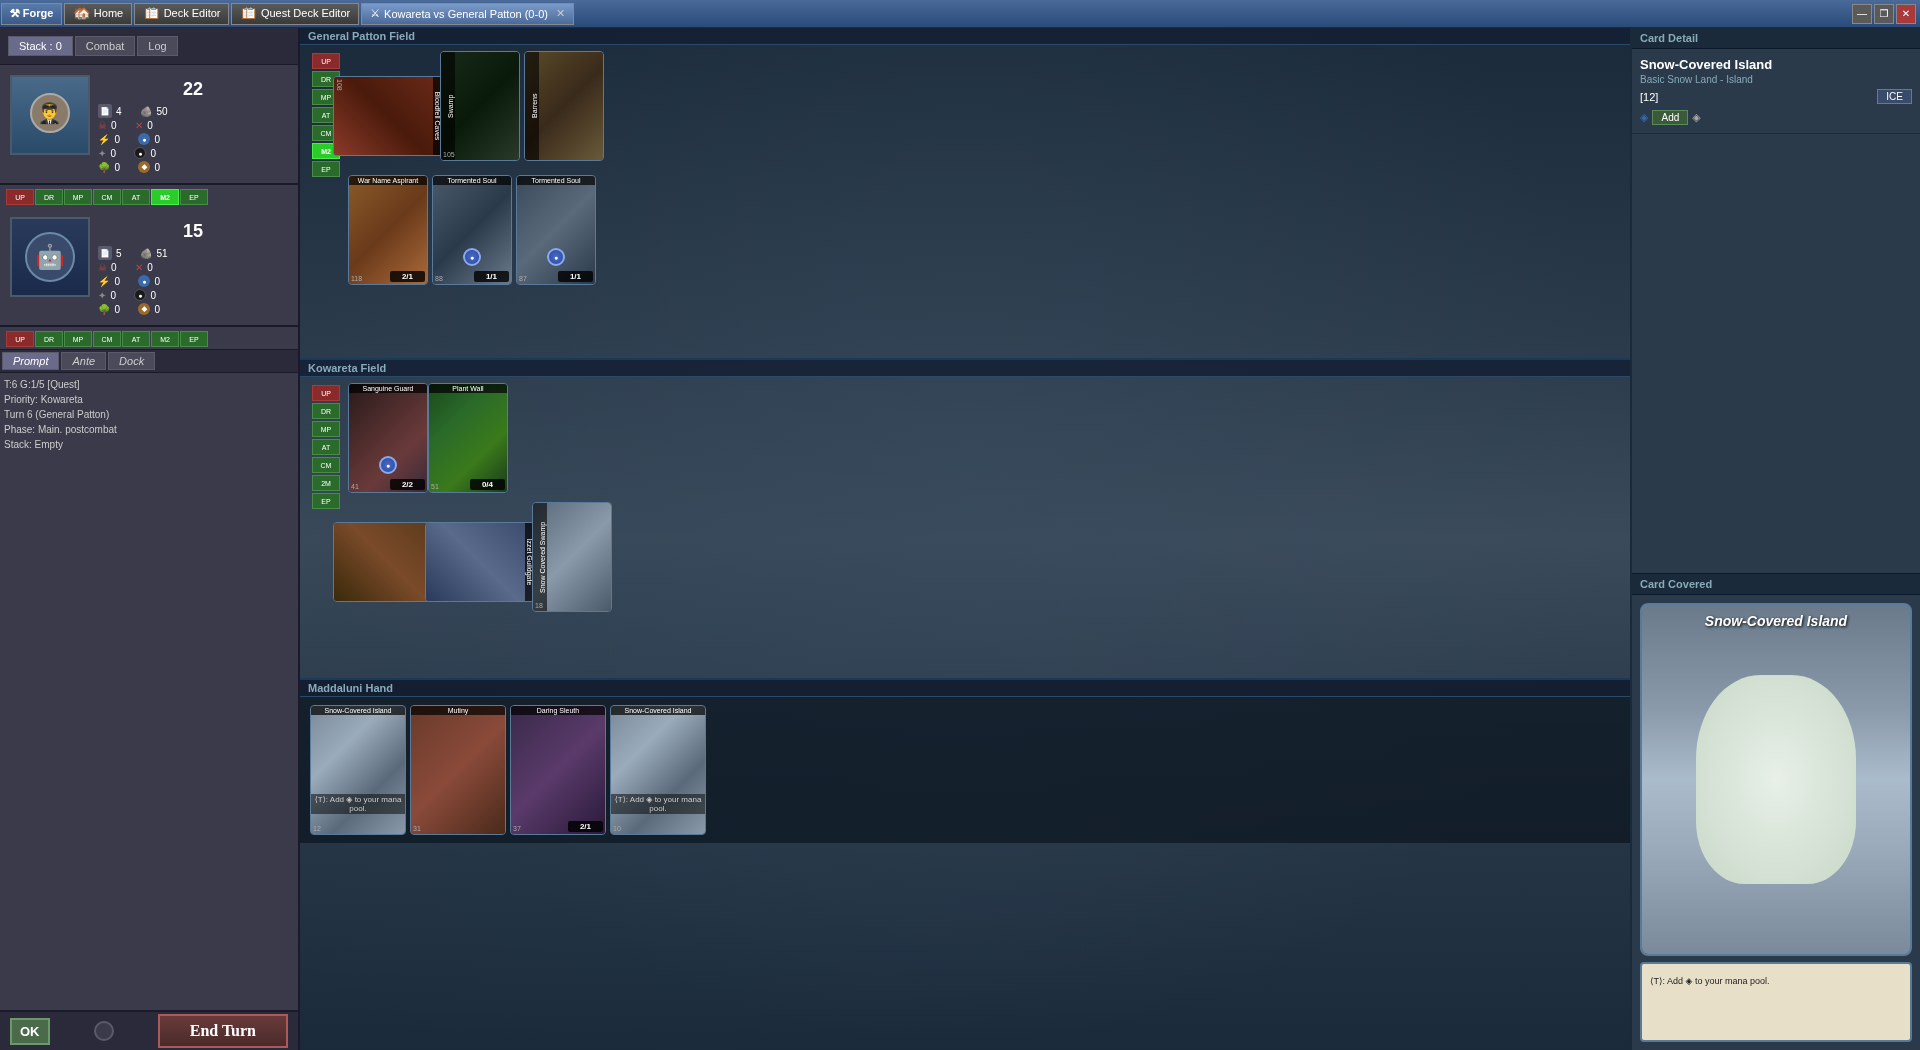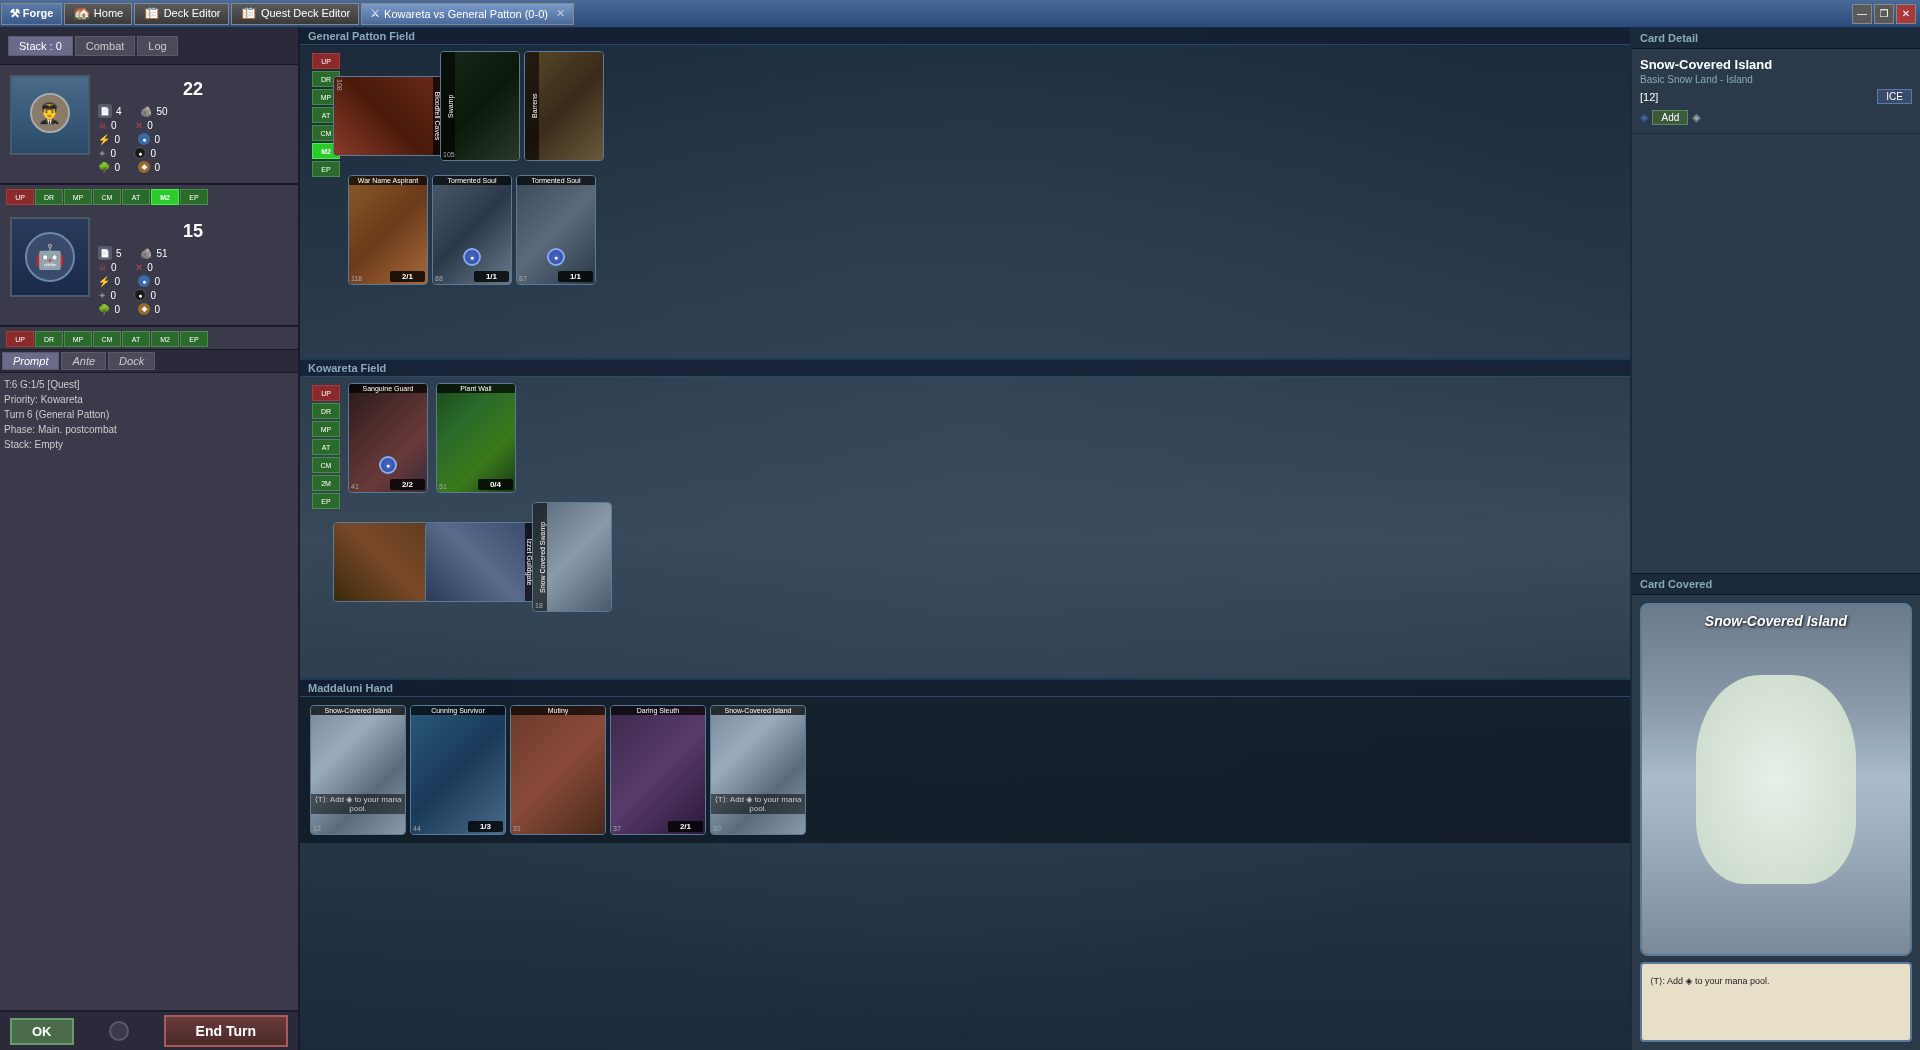--- a/index.html
+++ b/index.html
@@ -143,33 +143,34 @@
       display: flex;
       align-items: center;
       justify-content: space-between;
       padding: 0 10px;
       border-top: 2px solid #1a1a2a;
     }
     .ok-btn {
       background: #4a6a4a;
       border: 2px solid #6a9a6a;
       color: #fff;
-      padding: 4px 20px;
+      padding: 4px 8px;
       cursor: pointer;
       font-size: 13px;
       font-weight: bold;
     }
     .end-turn-btn {
       background: linear-gradient(to bottom, #6a3a3a, #4a2a2a);
       border: 2px solid #aa5a5a;
       color: #fff;
       padding: 6px 30px;
       cursor: pointer;
-      font-size: 14px;
+      font-size: 16px;
       font-weight: bold;
+      font-family: Liberation Serif, serif;
     }
 
     
     #center-panel {
       flex: 1;
       display: flex;
       flex-direction: column;
       background: #1a2a3a;
       position: relative;
       overflow: hidden;
@@ -772,21 +773,21 @@
             <div class="ipip g">DR</div>
             <div class="ipip g">MP</div>
             <div class="ipip g">AT</div>
             <div class="ipip g">CM</div>
             <div class="ipip g">2M</div>
             <div class="ipip g">EP</div>
           </div>
 
           <div style="display:flex;gap:4px;flex-direction:column;">
 
-            <div style="display:flex;gap:8px;">
+            <div style="display:flex;gap:0;">
 
               <div class="game-card">
                 <div style="position:absolute;top:0;left:0;right:0;bottom:0;background:linear-gradient(135deg,#2a1a1a,#4a2a2a,#6a3a3a,#3a2a3a);"></div>
                 <div class="card-name-banner">Sanguine Guard</div>
                 <div class="token-indicator">●</div>
                 <div class="pt-badge">2/2</div>
                 <div class="num-id">41</div>
               </div>
 
               <div class="game-card">
@@ -823,26 +824,20 @@
         <div id="hand-label">Maddaluni Hand</div>
         <div id="hand-cards">
 
           <div class="game-card hand-card">
             <div style="position:absolute;top:0;left:0;right:0;bottom:0;background:linear-gradient(135deg,#7a8a9a,#9aabbc,#5a6a7a,#8a9aaa);"></div>
             <div class="card-name-banner">Snow-Covered Island</div>
             <div style="position:absolute;bottom:20px;left:0;right:0;text-align:center;font-size:8px;color:#ccc;background:rgba(0,0,0,0.5);padding:1px;">⟨T⟩: Add ◈ to your mana pool.</div>
             <div class="num-id">12</div>
           </div>
 
-          <div class="game-card hand-card">
-            <div style="position:absolute;top:0;left:0;right:0;bottom:0;background:linear-gradient(135deg,#2a5a7a,#1a3a5a,#4a6a8a);"></div>
-            <div class="card-name-banner">Cunning Survivor</div>
-            <div class="pt-badge">1/3</div>
-            <div class="num-id">44</div>
-          </div>
 
           <div class="game-card hand-card">
             <div style="position:absolute;top:0;left:0;right:0;bottom:0;background:linear-gradient(135deg,#6a3a2a,#8a4a3a,#4a2a1a);"></div>
             <div class="card-name-banner">Mutiny</div>
             <div class="num-id">31</div>
           </div>
 
           <div class="game-card hand-card">
             <div style="position:absolute;top:0;left:0;right:0;bottom:0;background:linear-gradient(135deg,#3a2a4a,#5a3a6a,#2a1a3a);"></div>
             <div class="card-name-banner">Daring Sleuth</div>

